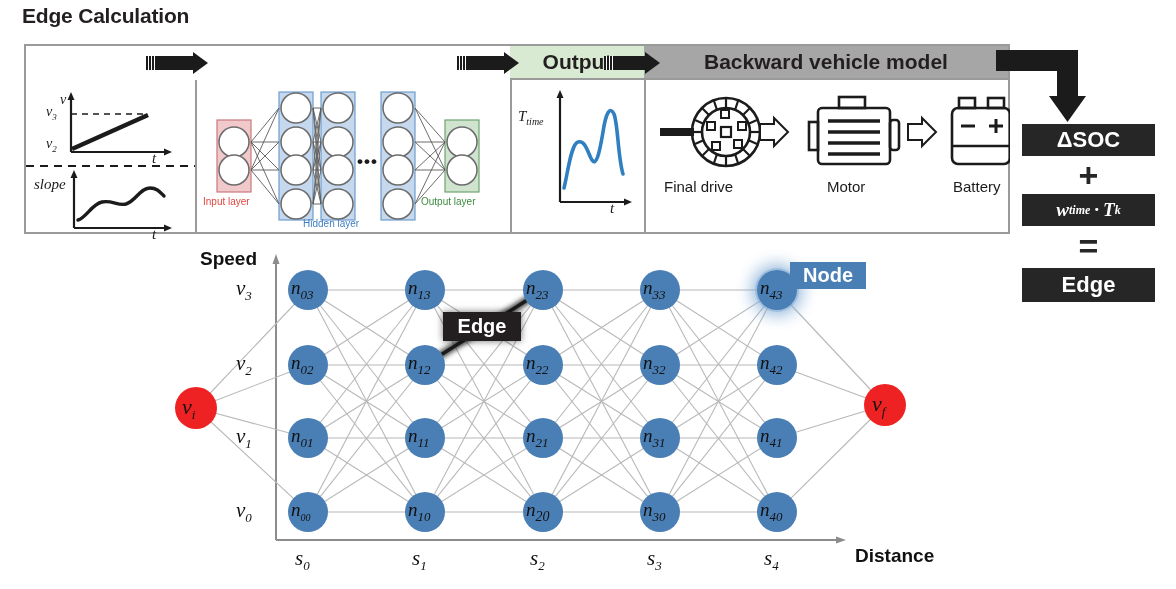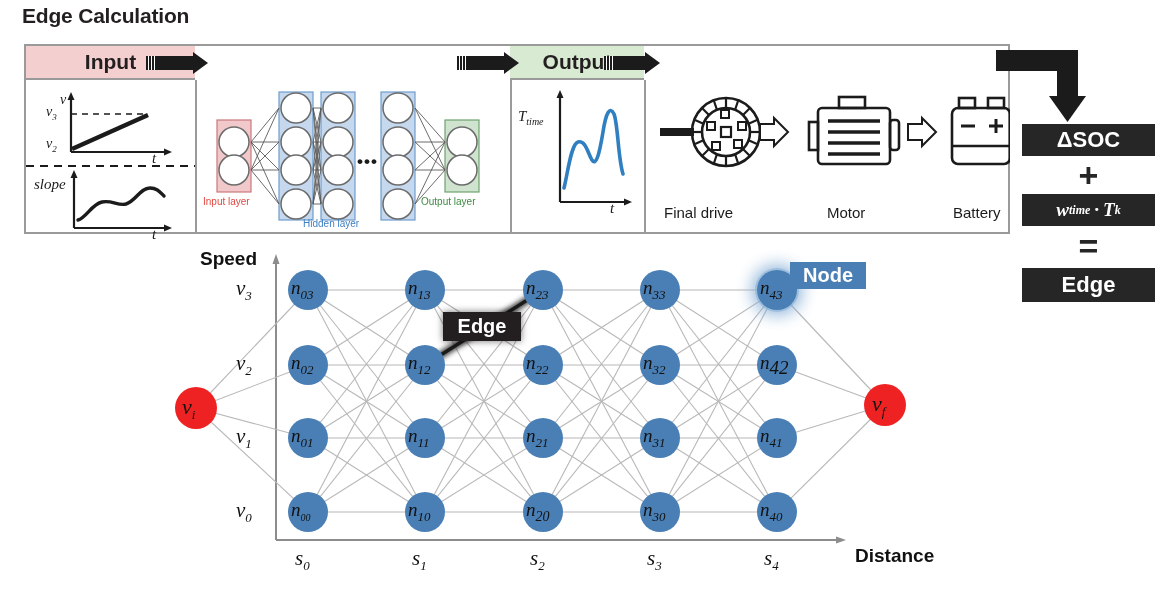--- a/index.html
+++ b/index.html
@@ -19,21 +19,21 @@
   .parrow{position:absolute;top:6px;height:22px;z-index:8;}
   .parrow .bars{position:absolute;left:0;top:4px;height:14px;width:9px;
       background:repeating-linear-gradient(to right,#1b1b1b 0 2px,#fff 2px 3px);}
   .parrow .shaft{position:absolute;left:9px;top:4px;height:14px;background:#1b1b1b;}
   .parrow .head{position:absolute;top:0;width:0;height:0;border-top:11px solid transparent;
       border-bottom:11px solid transparent;border-left:15px solid #1b1b1b;}
   .mlabel{position:absolute;font-family:"Liberation Serif",serif;font-style:italic;color:#1b1b1b;}
   .nnlbl{position:absolute;font-size:10px;}
 
   
-  .icaption{position:absolute;font-size:15px;color:#1b1b1b;margin-top:26px;}
+  .icaption{position:absolute;font-size:15px;color:#1b1b1b;}
 
   
   .eqbox{position:absolute;background:#262626;color:#fff;display:flex;align-items:center;justify-content:center;
          font-weight:bold;box-sizing:border-box;}
   .opglyph{position:absolute;color:#262626;font-weight:bold;display:flex;align-items:center;justify-content:center;}
 
   
   #trellis{left:0;top:240px;width:1176px;height:349px;}
   .tlbl{position:absolute;font-family:"Liberation Serif",serif;font-style:italic;
         font-size:19px;color:#111;white-space:nowrap;}
@@ -41,25 +41,25 @@
   .badge{position:absolute;display:flex;align-items:center;justify-content:center;
         font-weight:bold;color:#fff;}
 </style>
 </head>
 <body>
 
 <div class="abs" id="title">Edge Calculation</div>
 
 <div class="abs" id="pipeline">
 
-  <div class="hdr" style="left:0;width:169px;background:#f4cfd0;">
-    <span>Input</span>
-  </div>
   <div class="hdr" style="left:484px;width:134px;background:#d9ead3;">
     <span>Output</span>
+  </div>
+  <div class="hdr" style="left:618px;right:0;background:#a6a6a6;">
+    <span>Backward vehicle model</span>
   </div>
 
   <div class="parrow" style="left:120px;width:62px;">
     <div class="bars"></div>
       <div class="shaft" style="width:38px;"></div>
     <div class="head" style="left:47px;"></div>
   </div>
   <div class="parrow" style="left:431px;width:62px;">
     <div class="bars"></div>
       <div class="shaft" style="width:38px;"></div>
@@ -439,21 +439,21 @@
       <div class="tlbl" style="left: 526px; top: 259px;">n<sub style="font-size:14px;">20</sub></div>
       <div class="tlbl" style="left: 526px; top: 185px;">n<sub style="font-size:13px;">21</sub></div>
       <div class="tlbl" style="left: 526px; top: 112px;">n<sub style="font-size:13px;">22</sub></div>
       <div class="tlbl" style="left: 526px; top: 37px;">n<sub style="font-size:13px;">23</sub></div>
       <div class="tlbl" style="left: 643px; top: 259px;">n<sub style="font-size:13px;">30</sub></div>
       <div class="tlbl" style="left: 643px; top: 185px;">n<sub style="font-size:13px;">31</sub></div>
       <div class="tlbl" style="left: 643px; top: 112px;">n<sub style="font-size:13px;">32</sub></div>
       <div class="tlbl" style="left: 643px; top: 37px;">n<sub style="font-size:13px;">33</sub></div>
       <div class="tlbl" style="left: 760px; top: 259px;">n<sub style="font-size:13px;">40</sub></div>
       <div class="tlbl" style="left: 760px; top: 185px;">n<sub style="font-size:13px;">41</sub></div>
-      <div class="tlbl" style="left: 760px; top: 112px;">n<sub style="font-size:19px;">42</sub></div>
+      <div class="tlbl" style="left: 760px; top: 112px;">n<sub style="font-size:13px;">42</sub></div>
       <div class="tlbl" style="left: 760px; top: 37px;">n<sub style="font-size:13px;">43</sub></div>
     </div>
 
   <div class="tlbl" style="left:182px;top:154px;font-size:22px;">
     <span>v</span><sub style="font-size:13px;">i</sub>
   </div>
   <div class="tlbl" style="left:872px;top:151px;font-size:22px;">
     <span>v</span><sub style="font-size:13px;">f</sub>
   </div>
 

